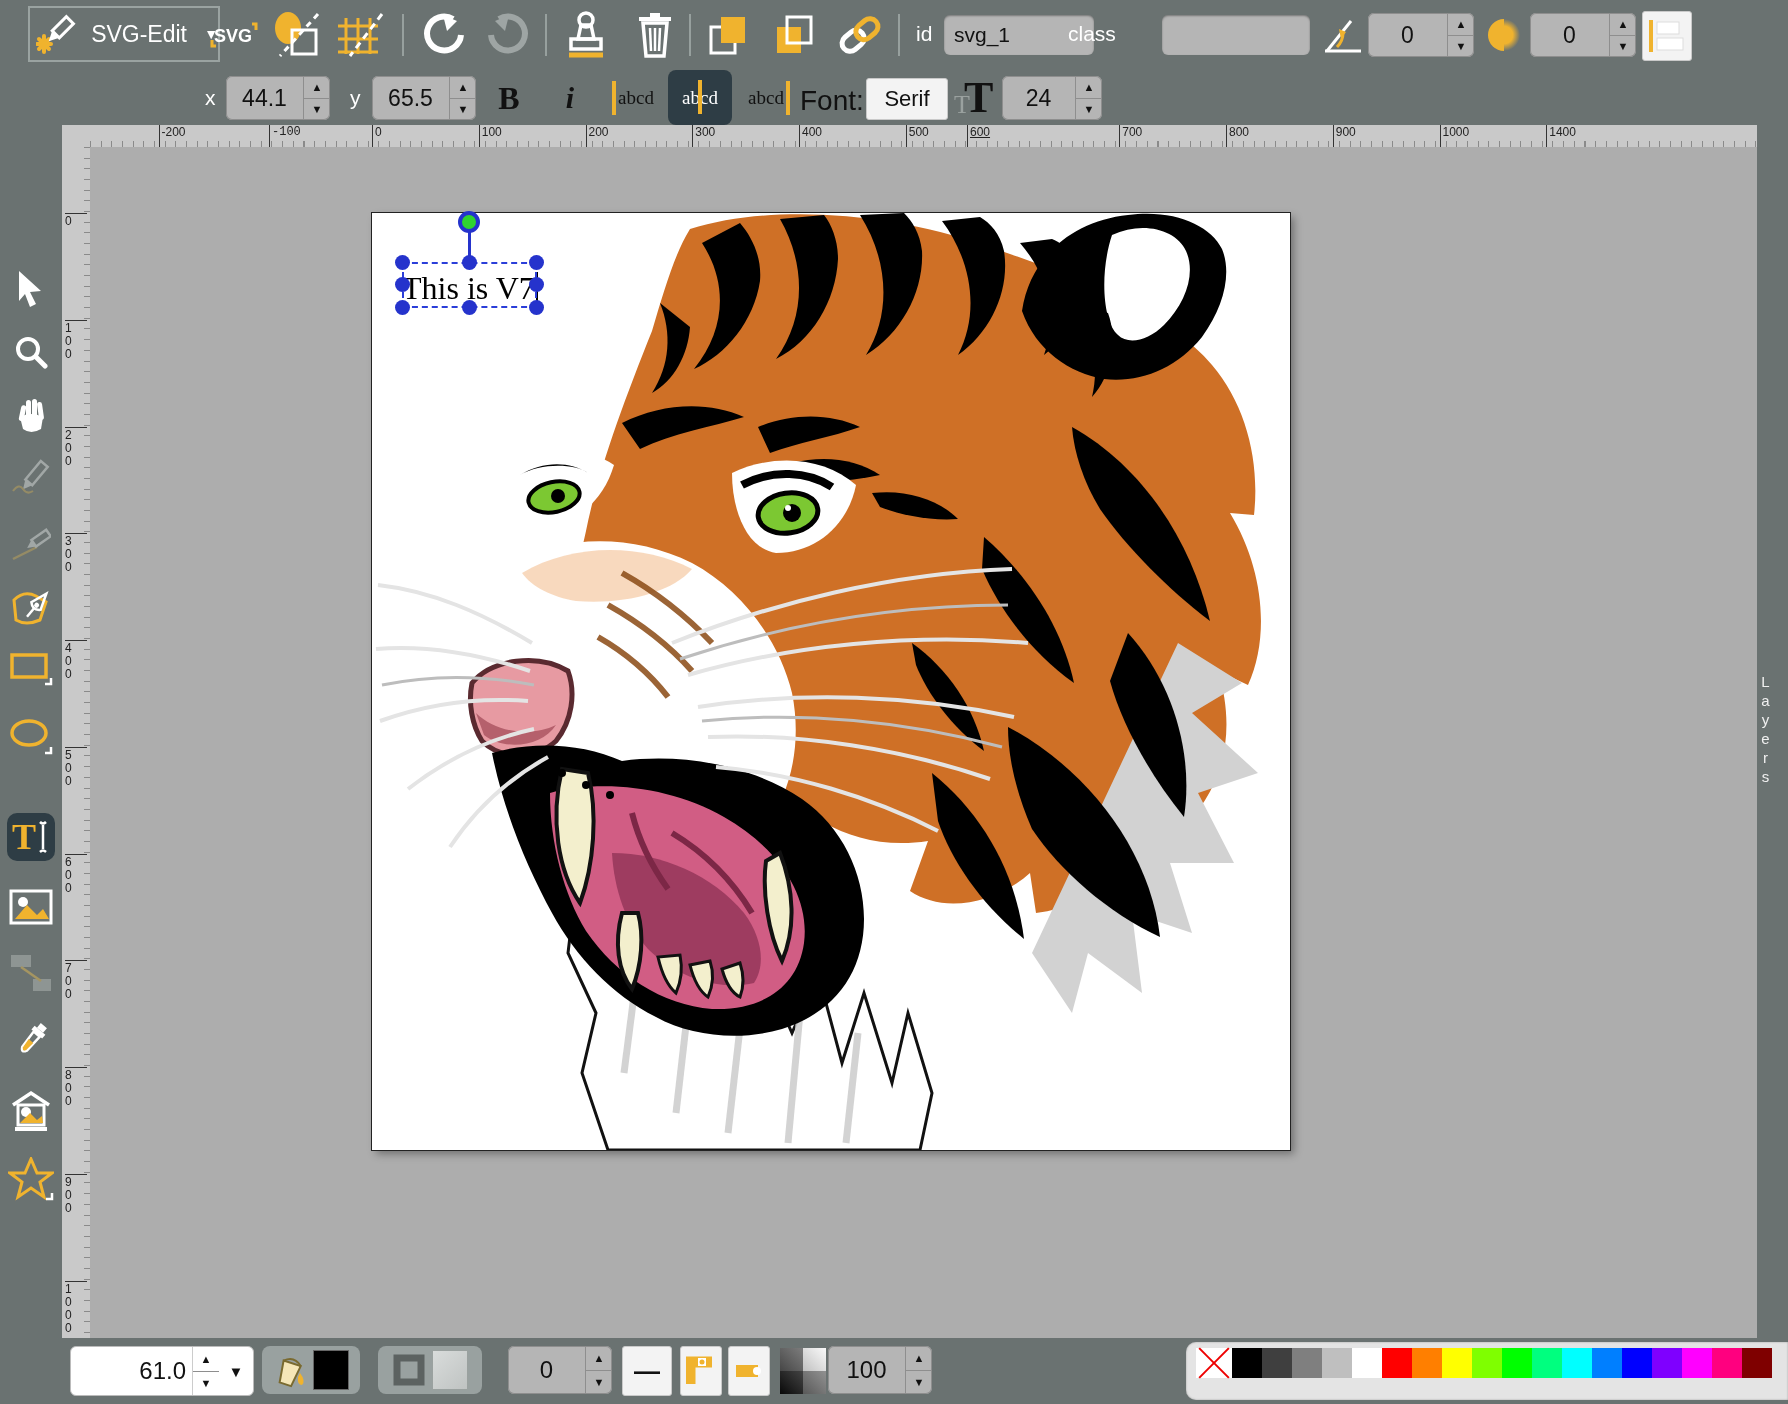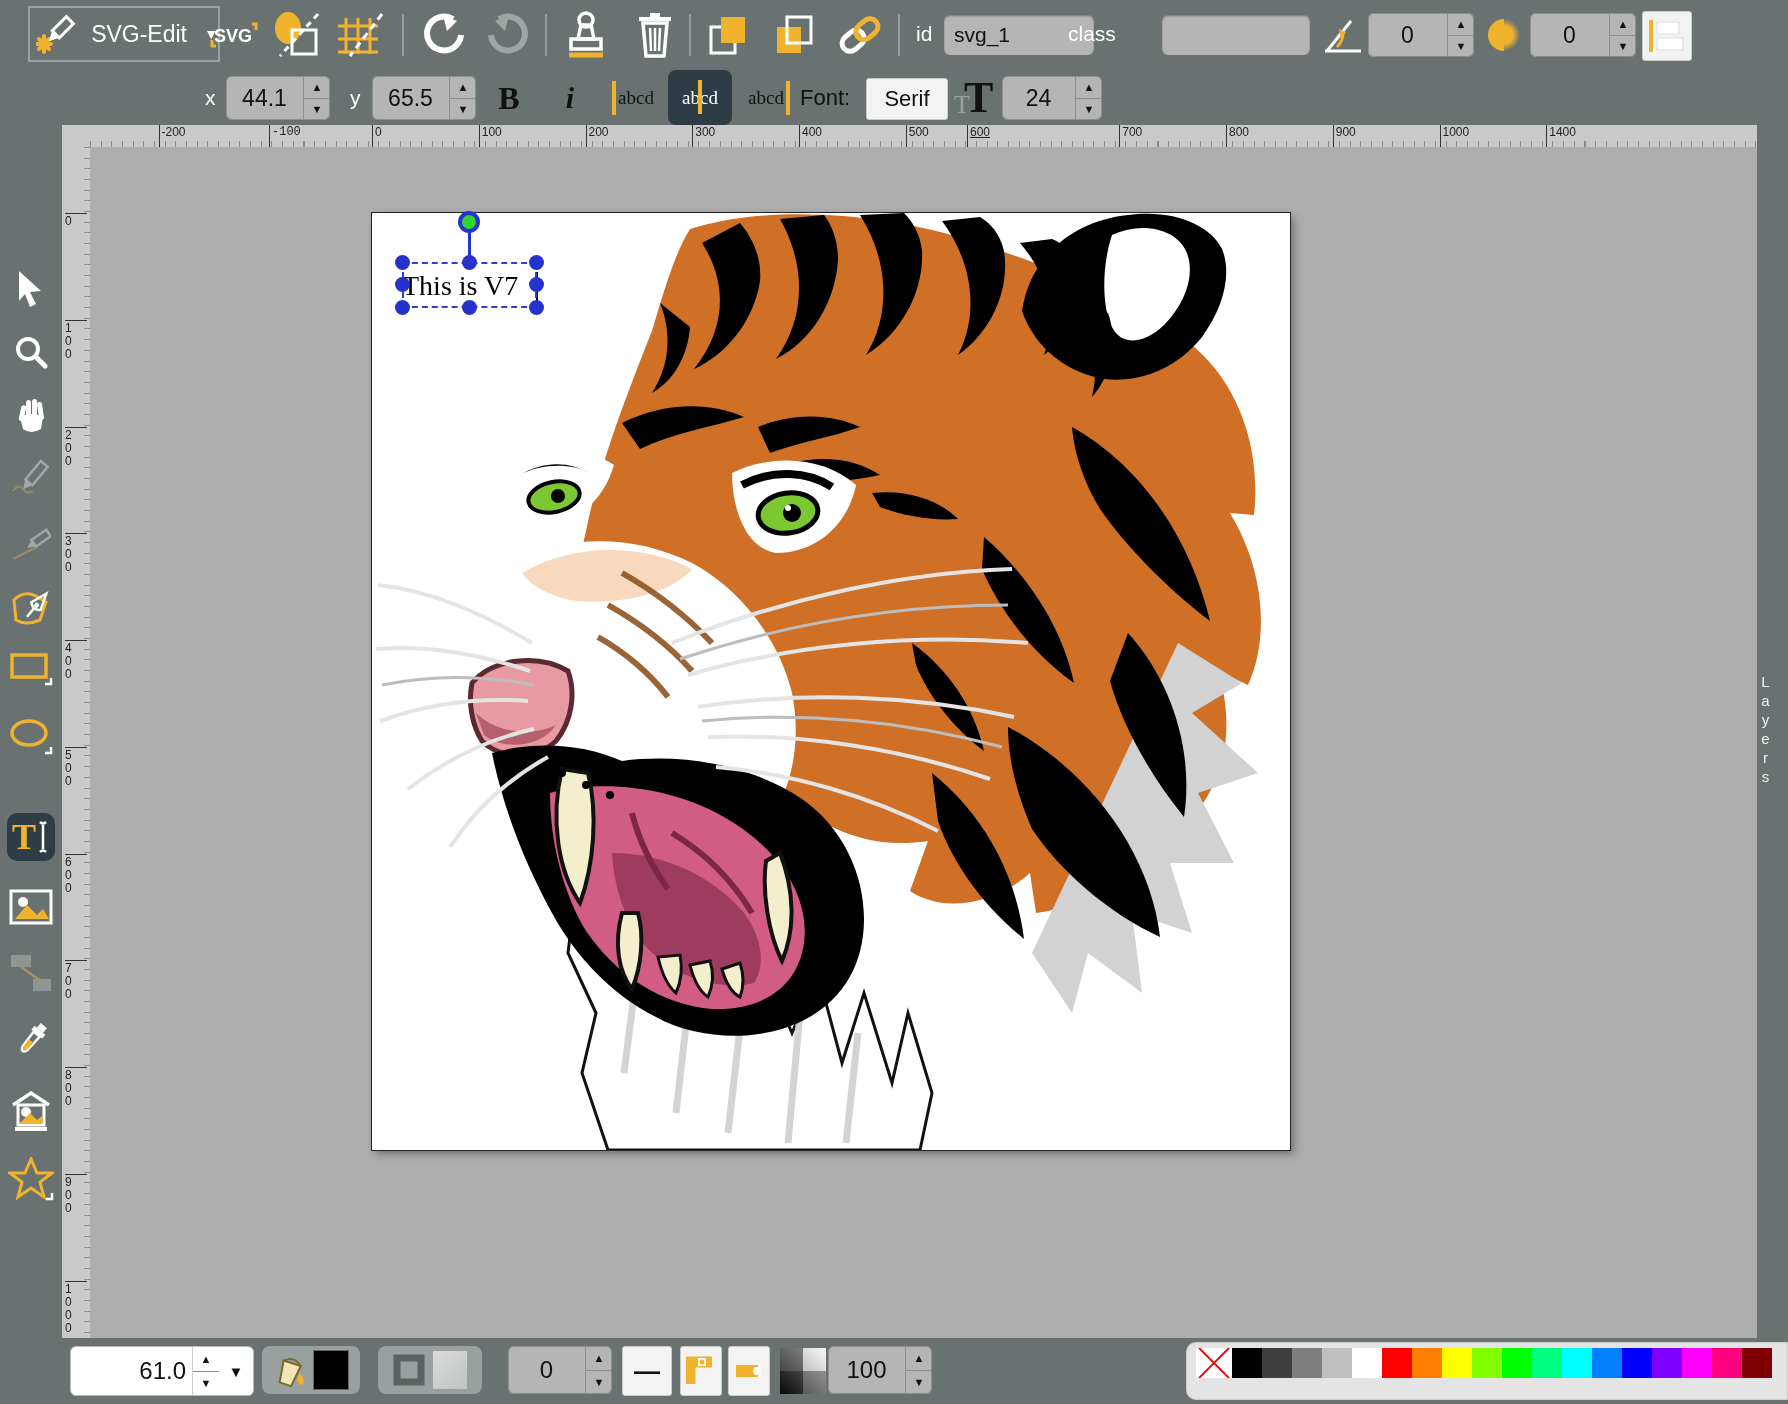--- a/index.html
+++ b/index.html
@@ -45,21 +45,21 @@
   .hlab{position:absolute;top:0;font-size:12px;color:#222;border-left:1px solid #333;
         padding-left:2px;height:22px;line-height:14px;}
   .vlab{position:absolute;left:3px;font-size:12px;color:#222;border-top:1px solid #333;
         width:22px;line-height:13px;text-align:left;padding-top:1px;white-space:pre-line;}
   
   #workspace{position:absolute;left:90px;top:147px;width:1667px;height:1191px;background:#adadad;}
   #canvas{position:absolute;left:282px;top:66px;width:918px;height:937px;background:#fff;
           box-shadow:0 0 0 1px #222,4px 4px 8px rgba(0,0,0,.35);}
   #canvas svg{position:absolute;left:0;top:0;}
   #canvastext{position:absolute;left:30px;top:57px;width:136px;text-align:left;
-      font-family:"Liberation Serif","DejaVu Serif",serif;font-size:28px;color:#000;white-space:nowrap;}
+      font-family:"Liberation Serif","DejaVu Serif",serif;font-size:32px;color:#000;white-space:nowrap;}
   #textcursor{position:absolute;left:164px;top:59px;width:2px;height:31px;background:#000;}
   
   .selrect{position:absolute;left:402px;top:262px;width:135px;height:46px;
       border:2px dashed #2b3ed9;box-sizing:border-box;}
   .handle{position:absolute;width:15px;height:15px;border-radius:50%;background:#2533cc;}
   .rotline{position:absolute;left:468px;top:230px;width:3px;height:34px;background:#2533cc;}
   .rotgrip{position:absolute;left:460px;top:212px;width:14px;height:14px;border-radius:50%;
       background:#2fd42f;border:4px solid #2533cc;}
   
   #layerslabel{position:absolute;left:0;top:495px;width:31px;text-align:center;color:#f0f0f0;
@@ -271,21 +271,21 @@
     </div>
     <div class="ibtn" style="left:668px;top:0px;width:64px;height:55px;background:#2e3d45;border-radius:8px;position:absolute;">
       <span style="position:relative;font-family:'Liberation Serif',serif;font-size:19px;color:#fff;">abcd</span>
       <span style="position:absolute;left:30px;top:10px;width:4px;height:34px;background:#f0b32e;"></span>
     </div>
     <div class="ibtn" style="left:740px;top:6px;width:58px;height:44px;">
       <span style="font-family:'Liberation Serif',serif;font-size:19px;color:#111;">abcd</span>
       <span style="width:4px;height:34px;background:#f0b32e;margin-left:2px;"></span>
     </div>
 
-    <span class="darklabel" style="left:800px;top:15px;font-size:22px;">Font:</span>
+    <span class="darklabel" style="left:800px;top:15px;font-size:28px;">Font:</span>
     <div class="ibtn whitebtn" style="left:866px;top:8px;width:80px;height:40px;font-size:22px;">Serif</div>
 
     <div class="ibtn" style="left:952px;top:4px;width:46px;height:48px;">
       <span style="position:absolute;left:2px;top:16px;font-family:'Liberation Serif',serif;font-size:26px;color:#9aa19f;">T</span>
       <span style="position:absolute;left:12px;top:-2px;font-family:'Liberation Serif',serif;font-size:44px;font-weight:bold;color:#111;">T</span>
     </div>
     <div class="spinbox" style="left:1002px;top:6px;width:100px;">
       <span class="val">24</span>
       <span class="spincol">
           <span>▲</span>

